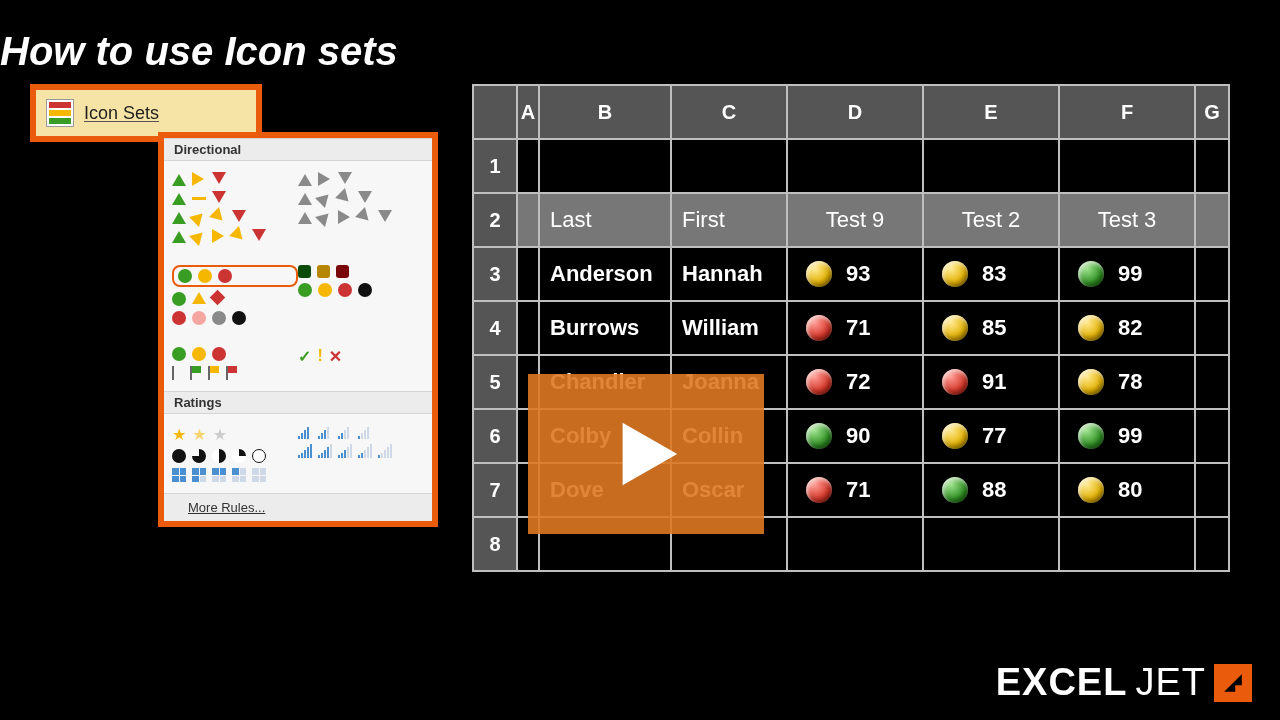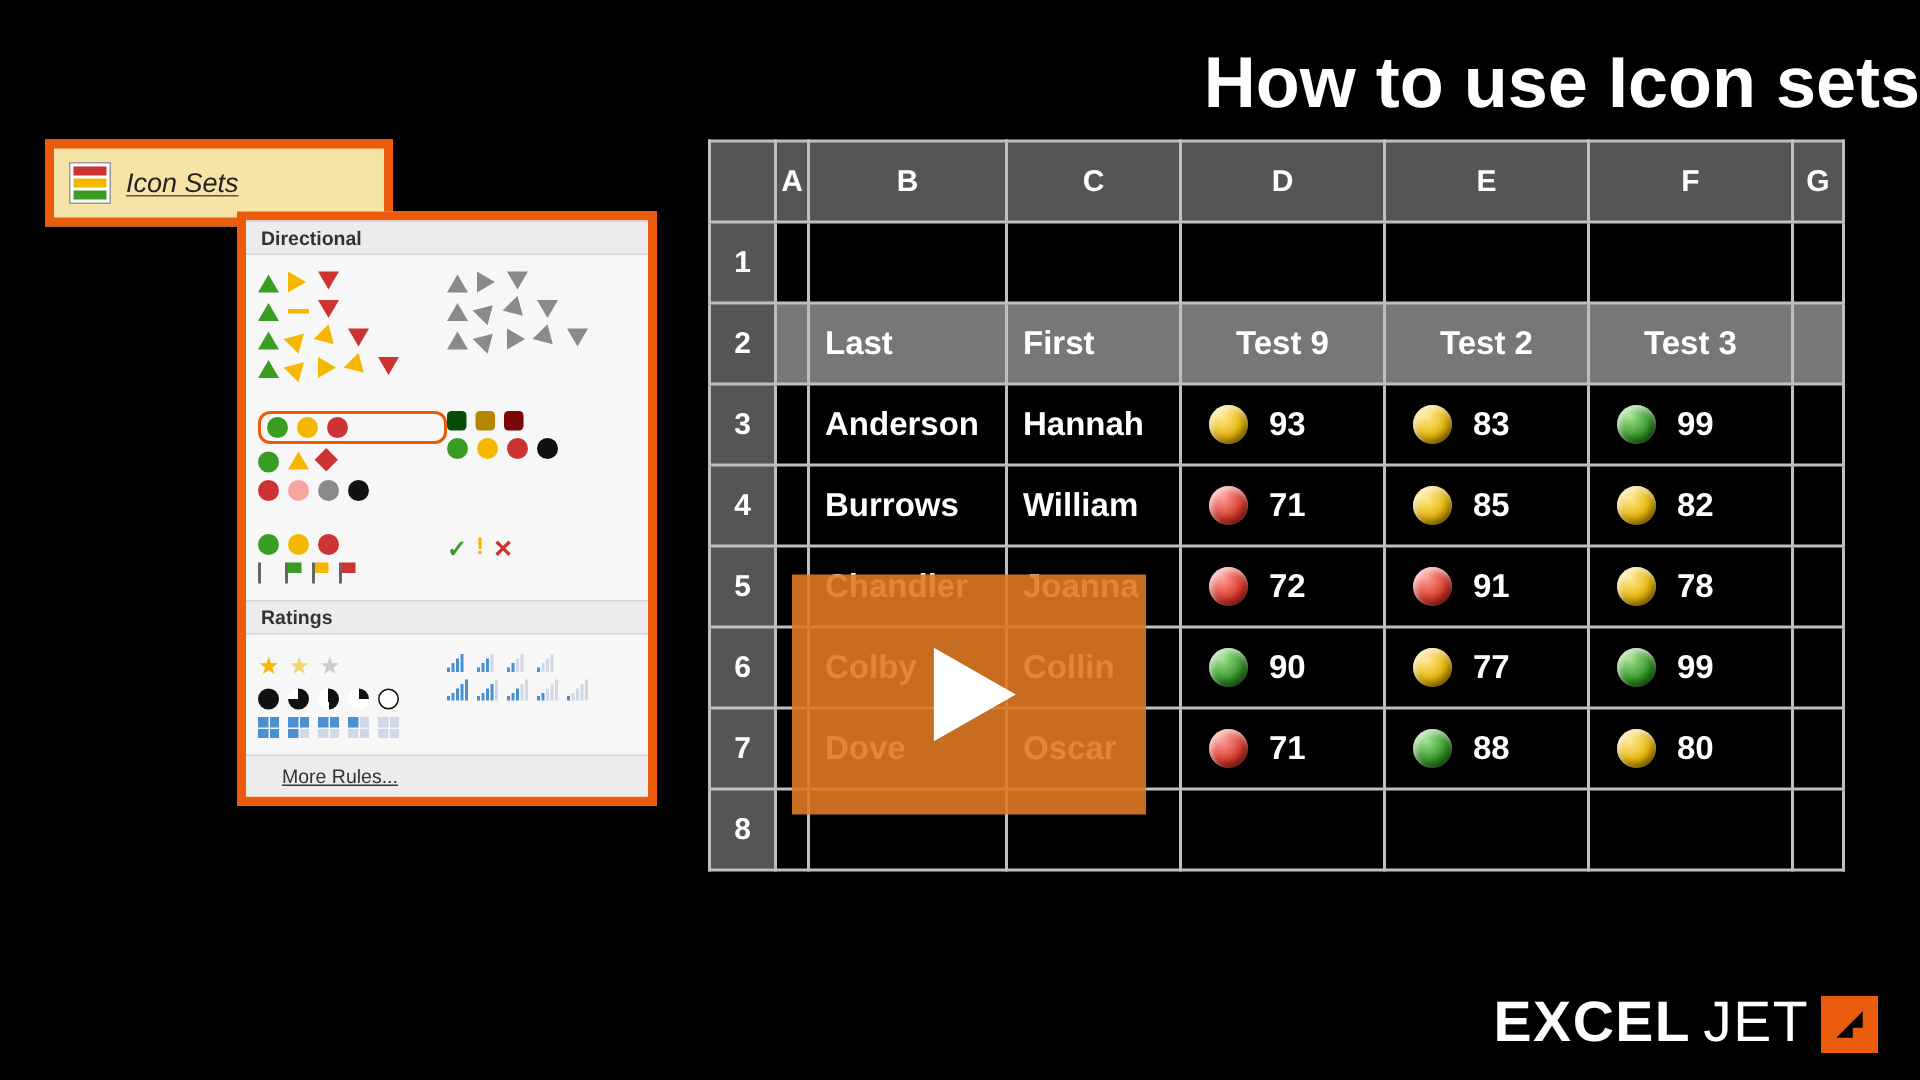--- a/index.html
+++ b/index.html
@@ -6,25 +6,26 @@
   body {
     background: #000;
     width: 1280px;
     height: 720px;
     font-family: "Segoe UI", Arial, sans-serif;
     color: #fff;
     position: relative;
     overflow: hidden;
   }
   .title {
-    text-align: right;
-    font-size: 48px;
+    text-align: left;
+    font-size: 40px;
     font-weight: 700;
     line-height: 1.15;
     padding: 28px 0 20px;
+    font-style: italic;
   }
   .stage { position: relative; }
 
   
   .panel-wrap {
     position: absolute;
     left: 30px; top: -10px;
     width: 380px;
   }
   .btn-iconsets {
@@ -108,21 +109,21 @@
     height: 54px;
     vertical-align: middle;
   }
   .sheet th {
     background: #555; color: #fff; font-weight: 700; font-size: 20px; text-align: center;
   }
   .sheet th.rowhdr { width: 44px; }
   .sheet th.A { width: 22px; } .sheet th.B { width: 132px; } .sheet th.C { width: 116px; }
   .sheet th.D, .sheet th.E, .sheet th.F { width: 136px; } .sheet th.G { width: 34px; }
   .sheet td { background:#000; color:#fff; font-size: 22px; font-weight: 600; padding: 0 10px; }
-  .sheet tr.labels td { background:#777; font-weight:700; }
+  .sheet tr.labels td { background:#777; font-weight:400; }
   .sheet tr.labels td.center { text-align:center; }
   .score { display:flex; align-items:center; gap:14px; justify-content:flex-start; padding-left:8px; }
   .ball {
     width: 26px; height:26px; border-radius:50%;
     box-shadow: inset 2px 3px 4px rgba(255,255,255,.7), inset -2px -3px 5px rgba(0,0,0,.4);
   }
   .ball.green { background: radial-gradient(circle at 35% 30%, #9ce28b, #2f8f23 60%, #1b5f12); }
   .ball.yellow{ background: radial-gradient(circle at 35% 30%, #ffe98f, #e3b100 60%, #9c7a00); }
   .ball.red   { background: radial-gradient(circle at 35% 30%, #ff9b93, #d53528 60%, #8a1a10); }
 
@@ -148,21 +149,21 @@
 
 <div class="title">
   <span>How to use Icon sets</span><br>
 </div>
 
 <div class="stage">
 
   <div class="panel-wrap">
     <div class="btn-iconsets">
       <span class="btn-iconsets-icon"></span>
-      <span style="text-decoration:underline;text-decoration-color:#555;text-underline-offset:2px;font-style:italic;">Icon Sets</span>
+      <span style="text-decoration:underline;text-decoration-color:#555;text-underline-offset:2px;">Icon Sets</span>
     </div>
 
     <div class="gallery">
       <div class="section-title">Directional</div>
       <div class="rows col2">
         <div>
           <div class="row">
               <span class="arrow up grn"></span>
               <span class="arrow right yel"></span>
               <span class="arrow down red"></span>

